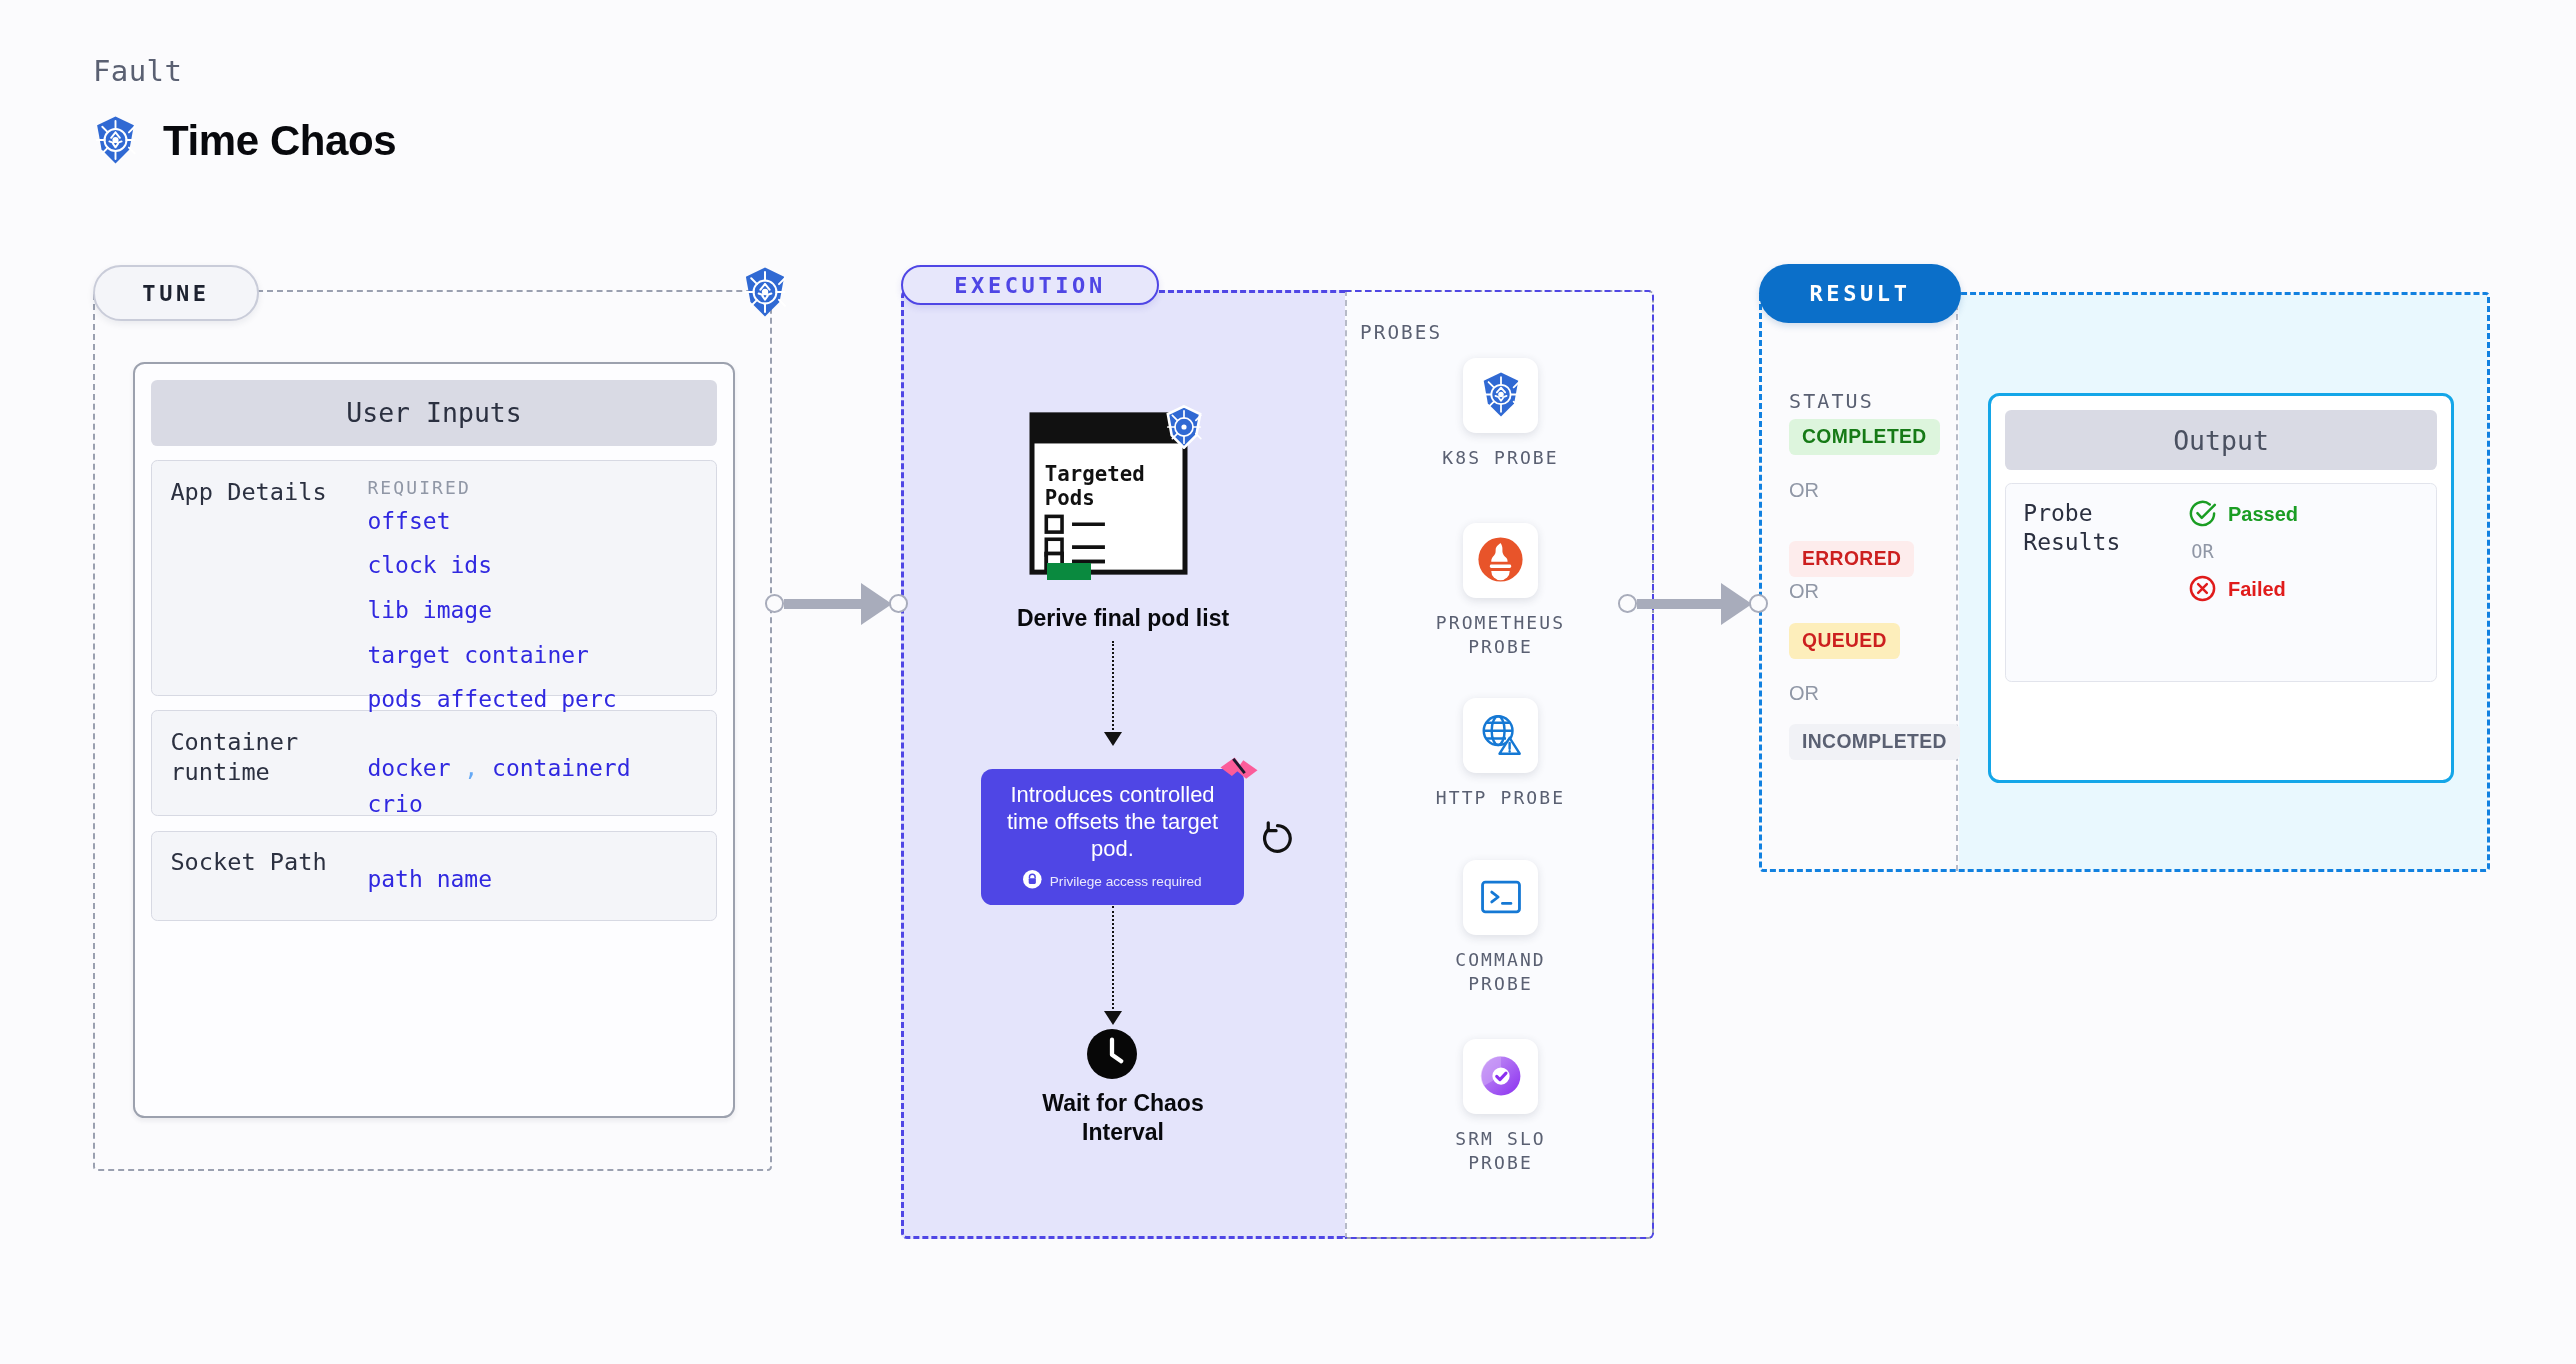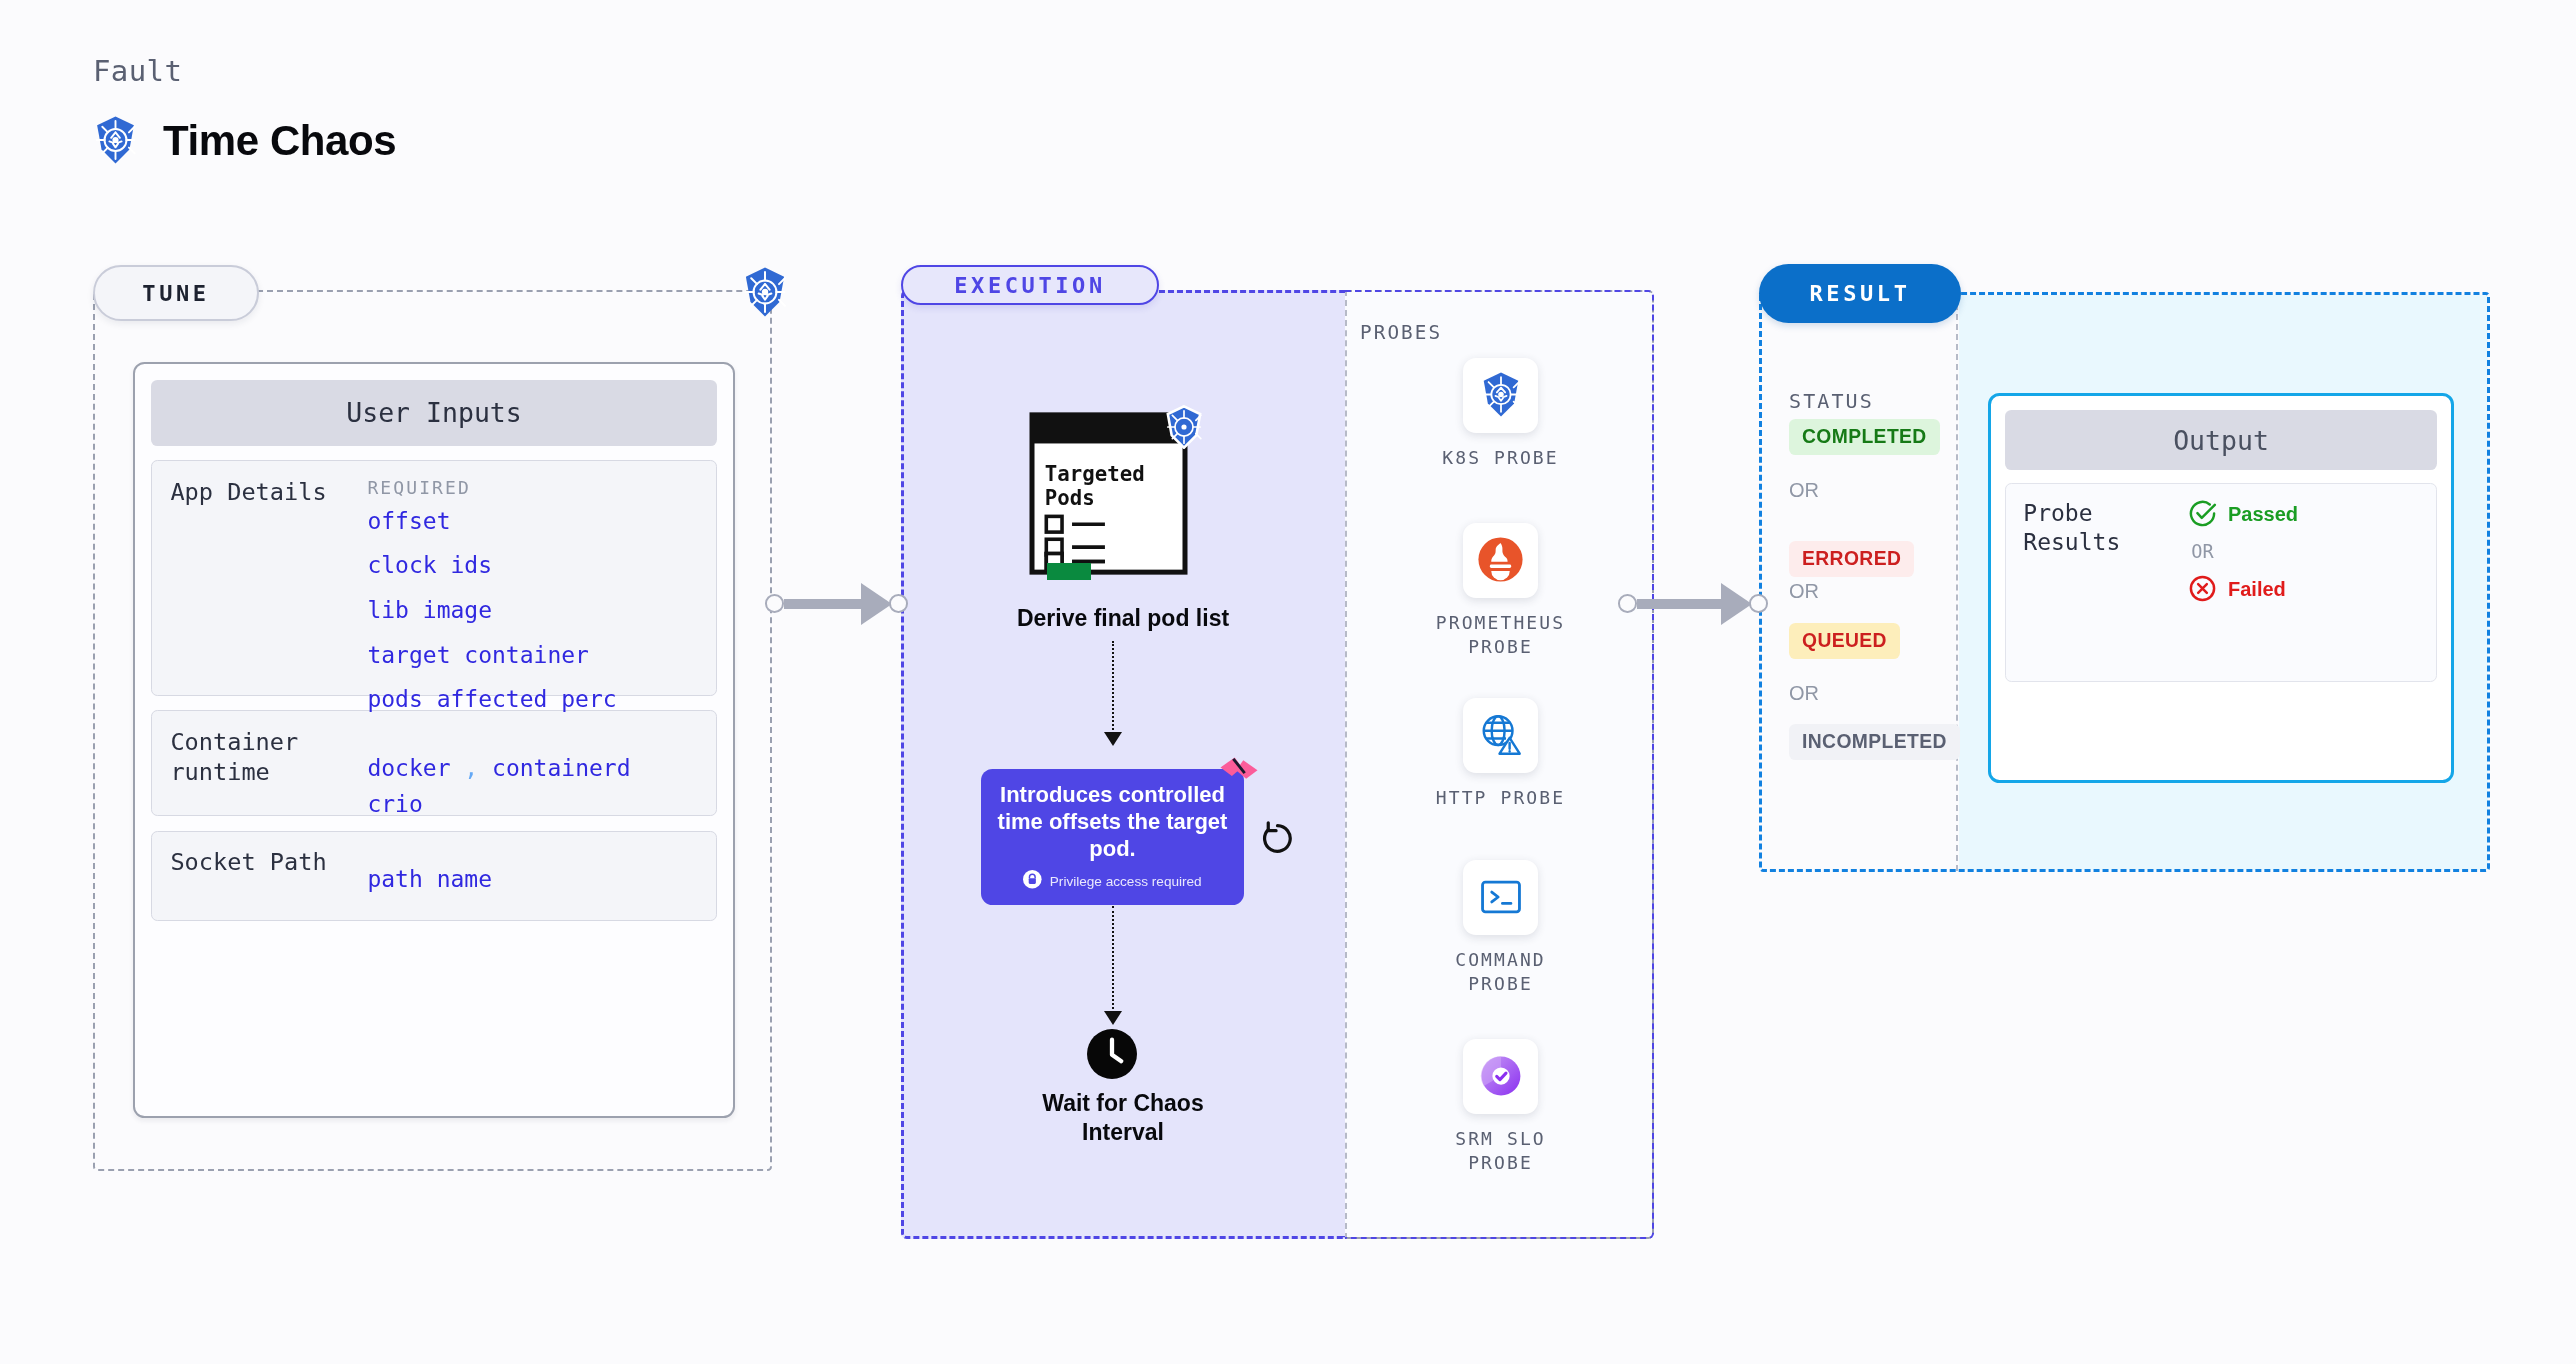--- a/index.html
+++ b/index.html
@@ -90,21 +90,21 @@
   #vline1 { left:1112px; top:641px; height:93px; }
   #vline2 { left:1112px; top:906px; height:107px; }
   .varrow { position:absolute; width:0; height:0; border-left:9.3px solid transparent;
     border-right:9.3px solid transparent; border-top:14.3px solid #111; }
   #varrow1 { left:1104px; top:732px; }
   #varrow2 { left:1104px; top:1011px; }
 
   #purple-card { position:absolute; left:981px; top:769px; width:263px; height:136px;
     background:#4f46e5; border-radius:11.5px; padding:13px 15.8px 0;
     display:flex; flex-direction:column; align-items:center; }
-  #purple-text { color:#fff; font-size:22px; font-weight:700; text-align:center; line-height:1.22; }
+  #purple-text { color:#fff; font-size:22px; font-weight:400; text-align:center; line-height:1.22; }
   #purple-priv { display:flex; align-items:center; gap:7.9px; margin-top:7.9px; }
   #purple-priv span { color:#e9e8fd; font-size:13.6px; }
   #ribbon { position:absolute; left:1219px; top:756px; width:40px; height:37px; }
   #refresh-ic { position:absolute; left:1259px; top:820px; width:37px; height:37px; }
 
   #clock-ic { position:absolute; left:1087px; top:1029px; width:50px; height:50px; }
   #wait-label { position:absolute; left:901px; top:1089px; width:444px; text-align:center;
     font-size:23px; font-weight:700; color:#08090d; line-height:1.26; }
 
   

